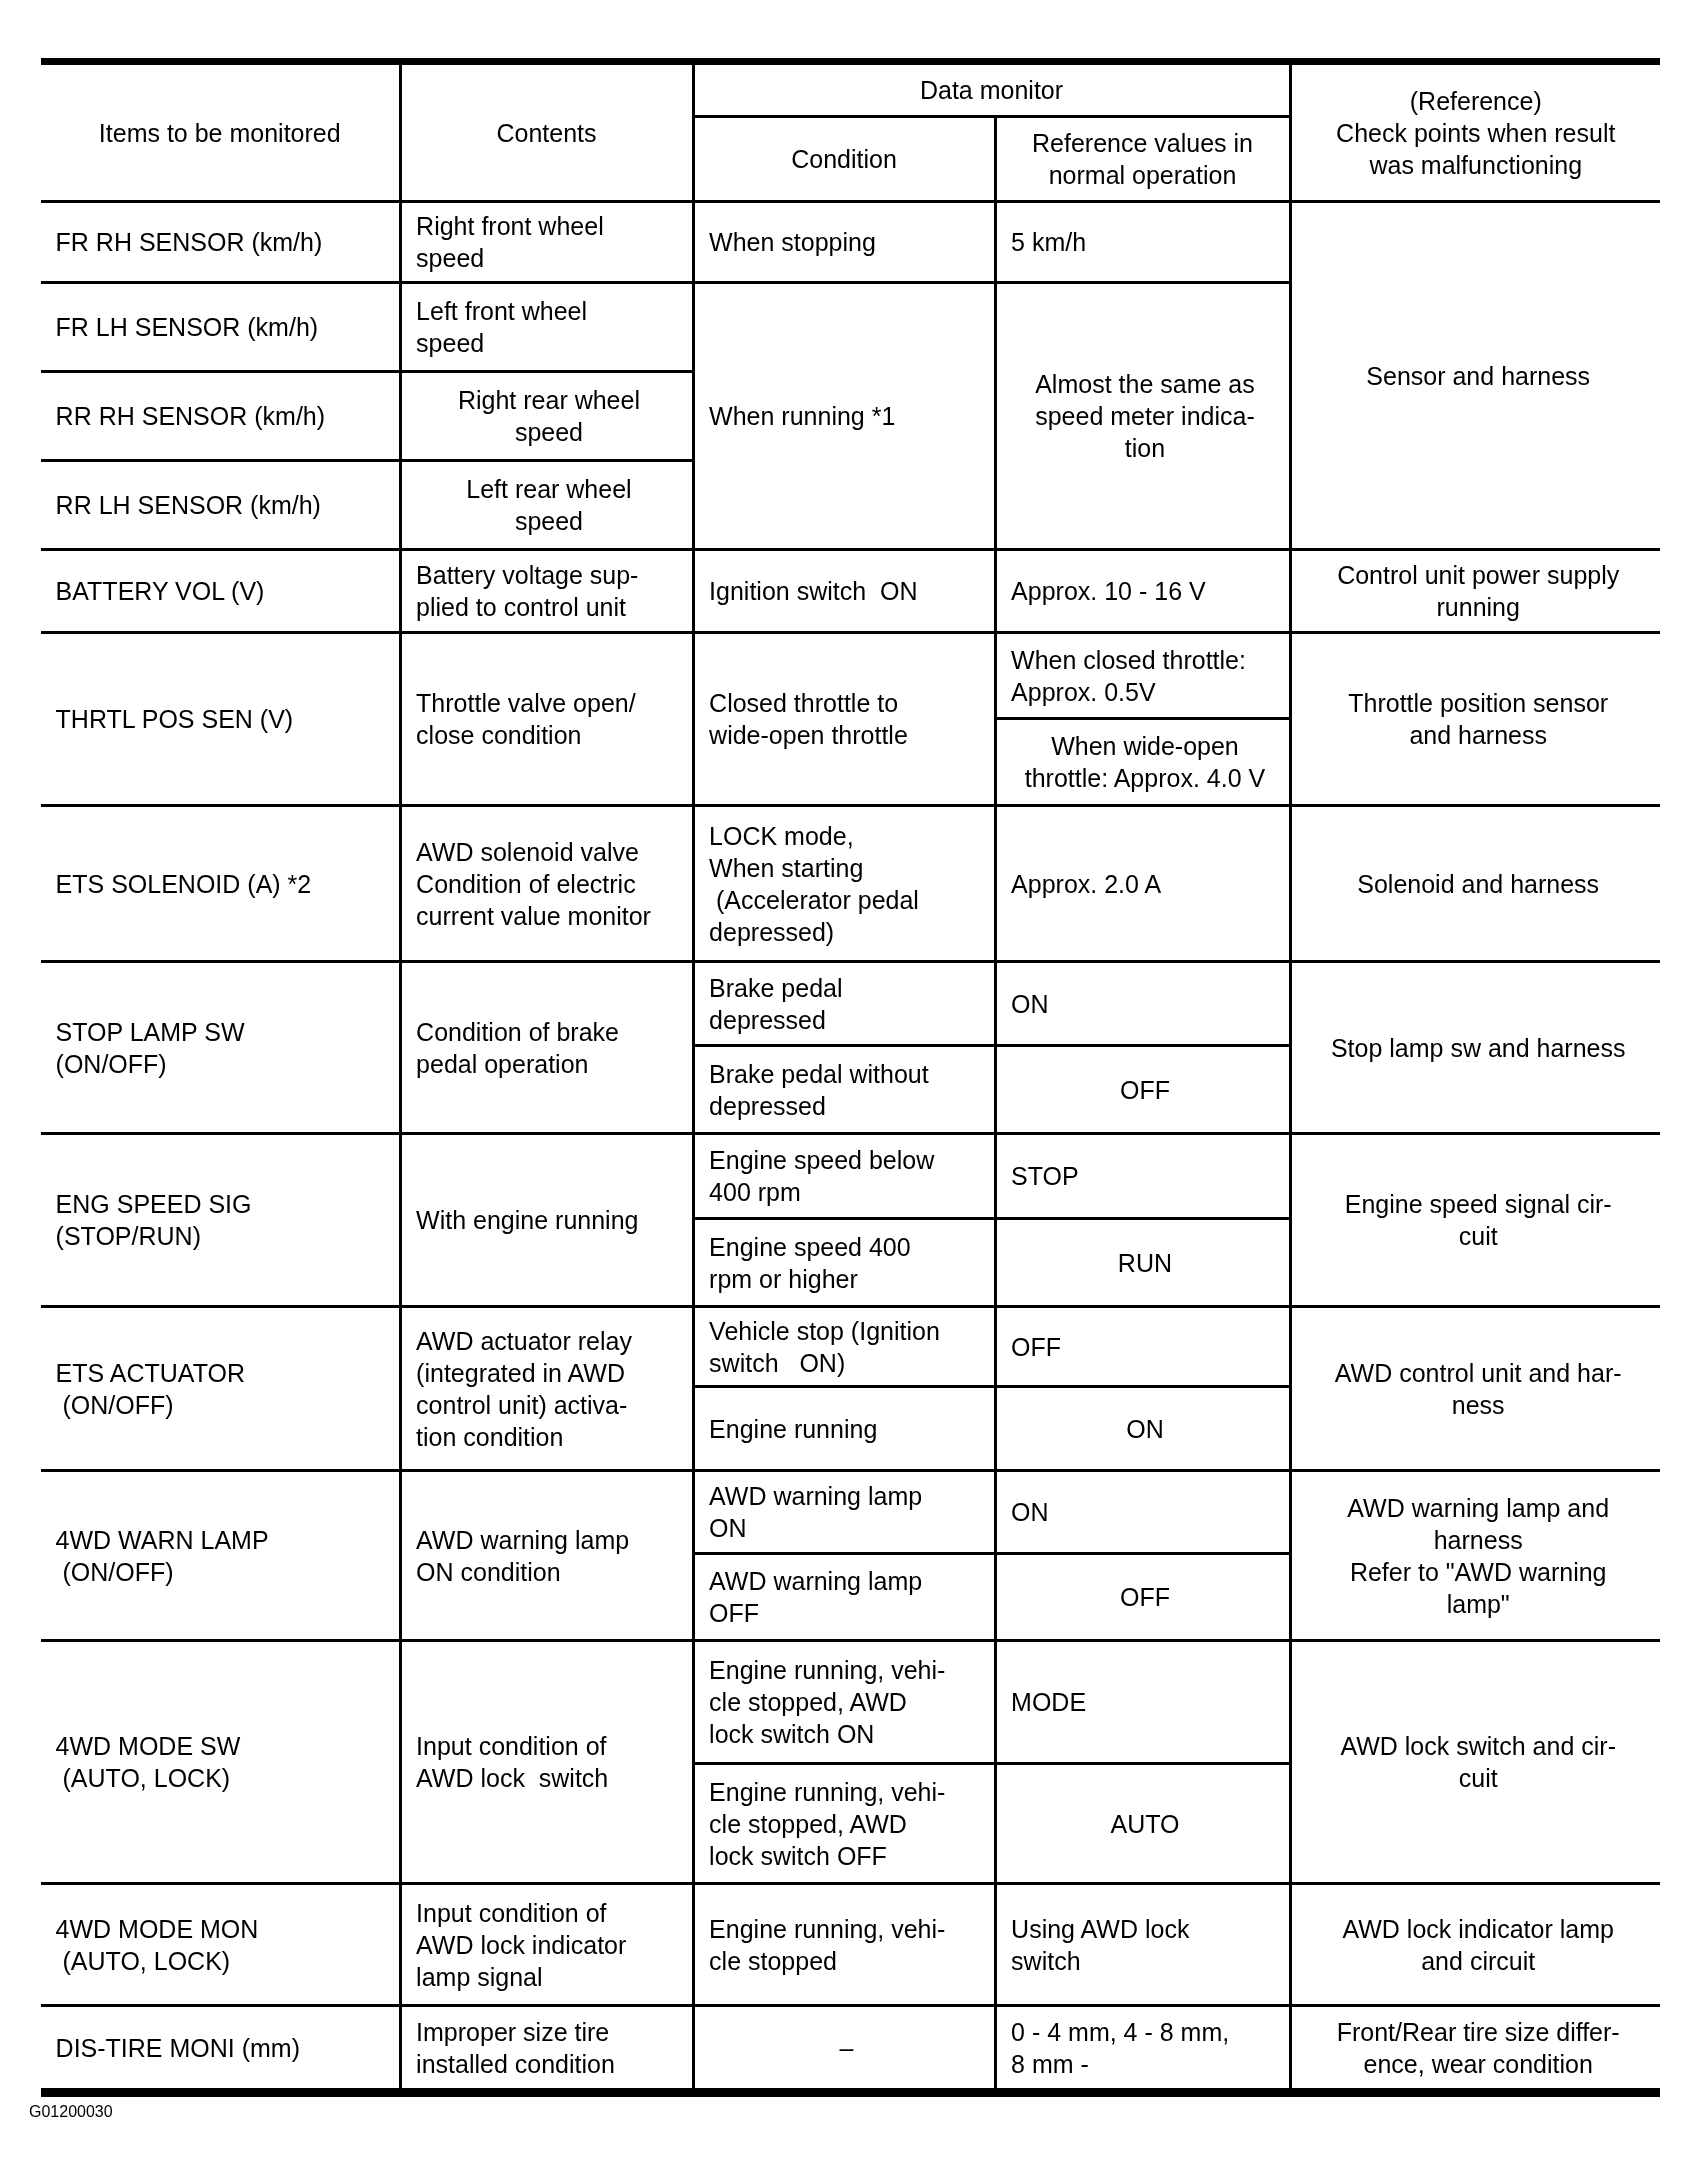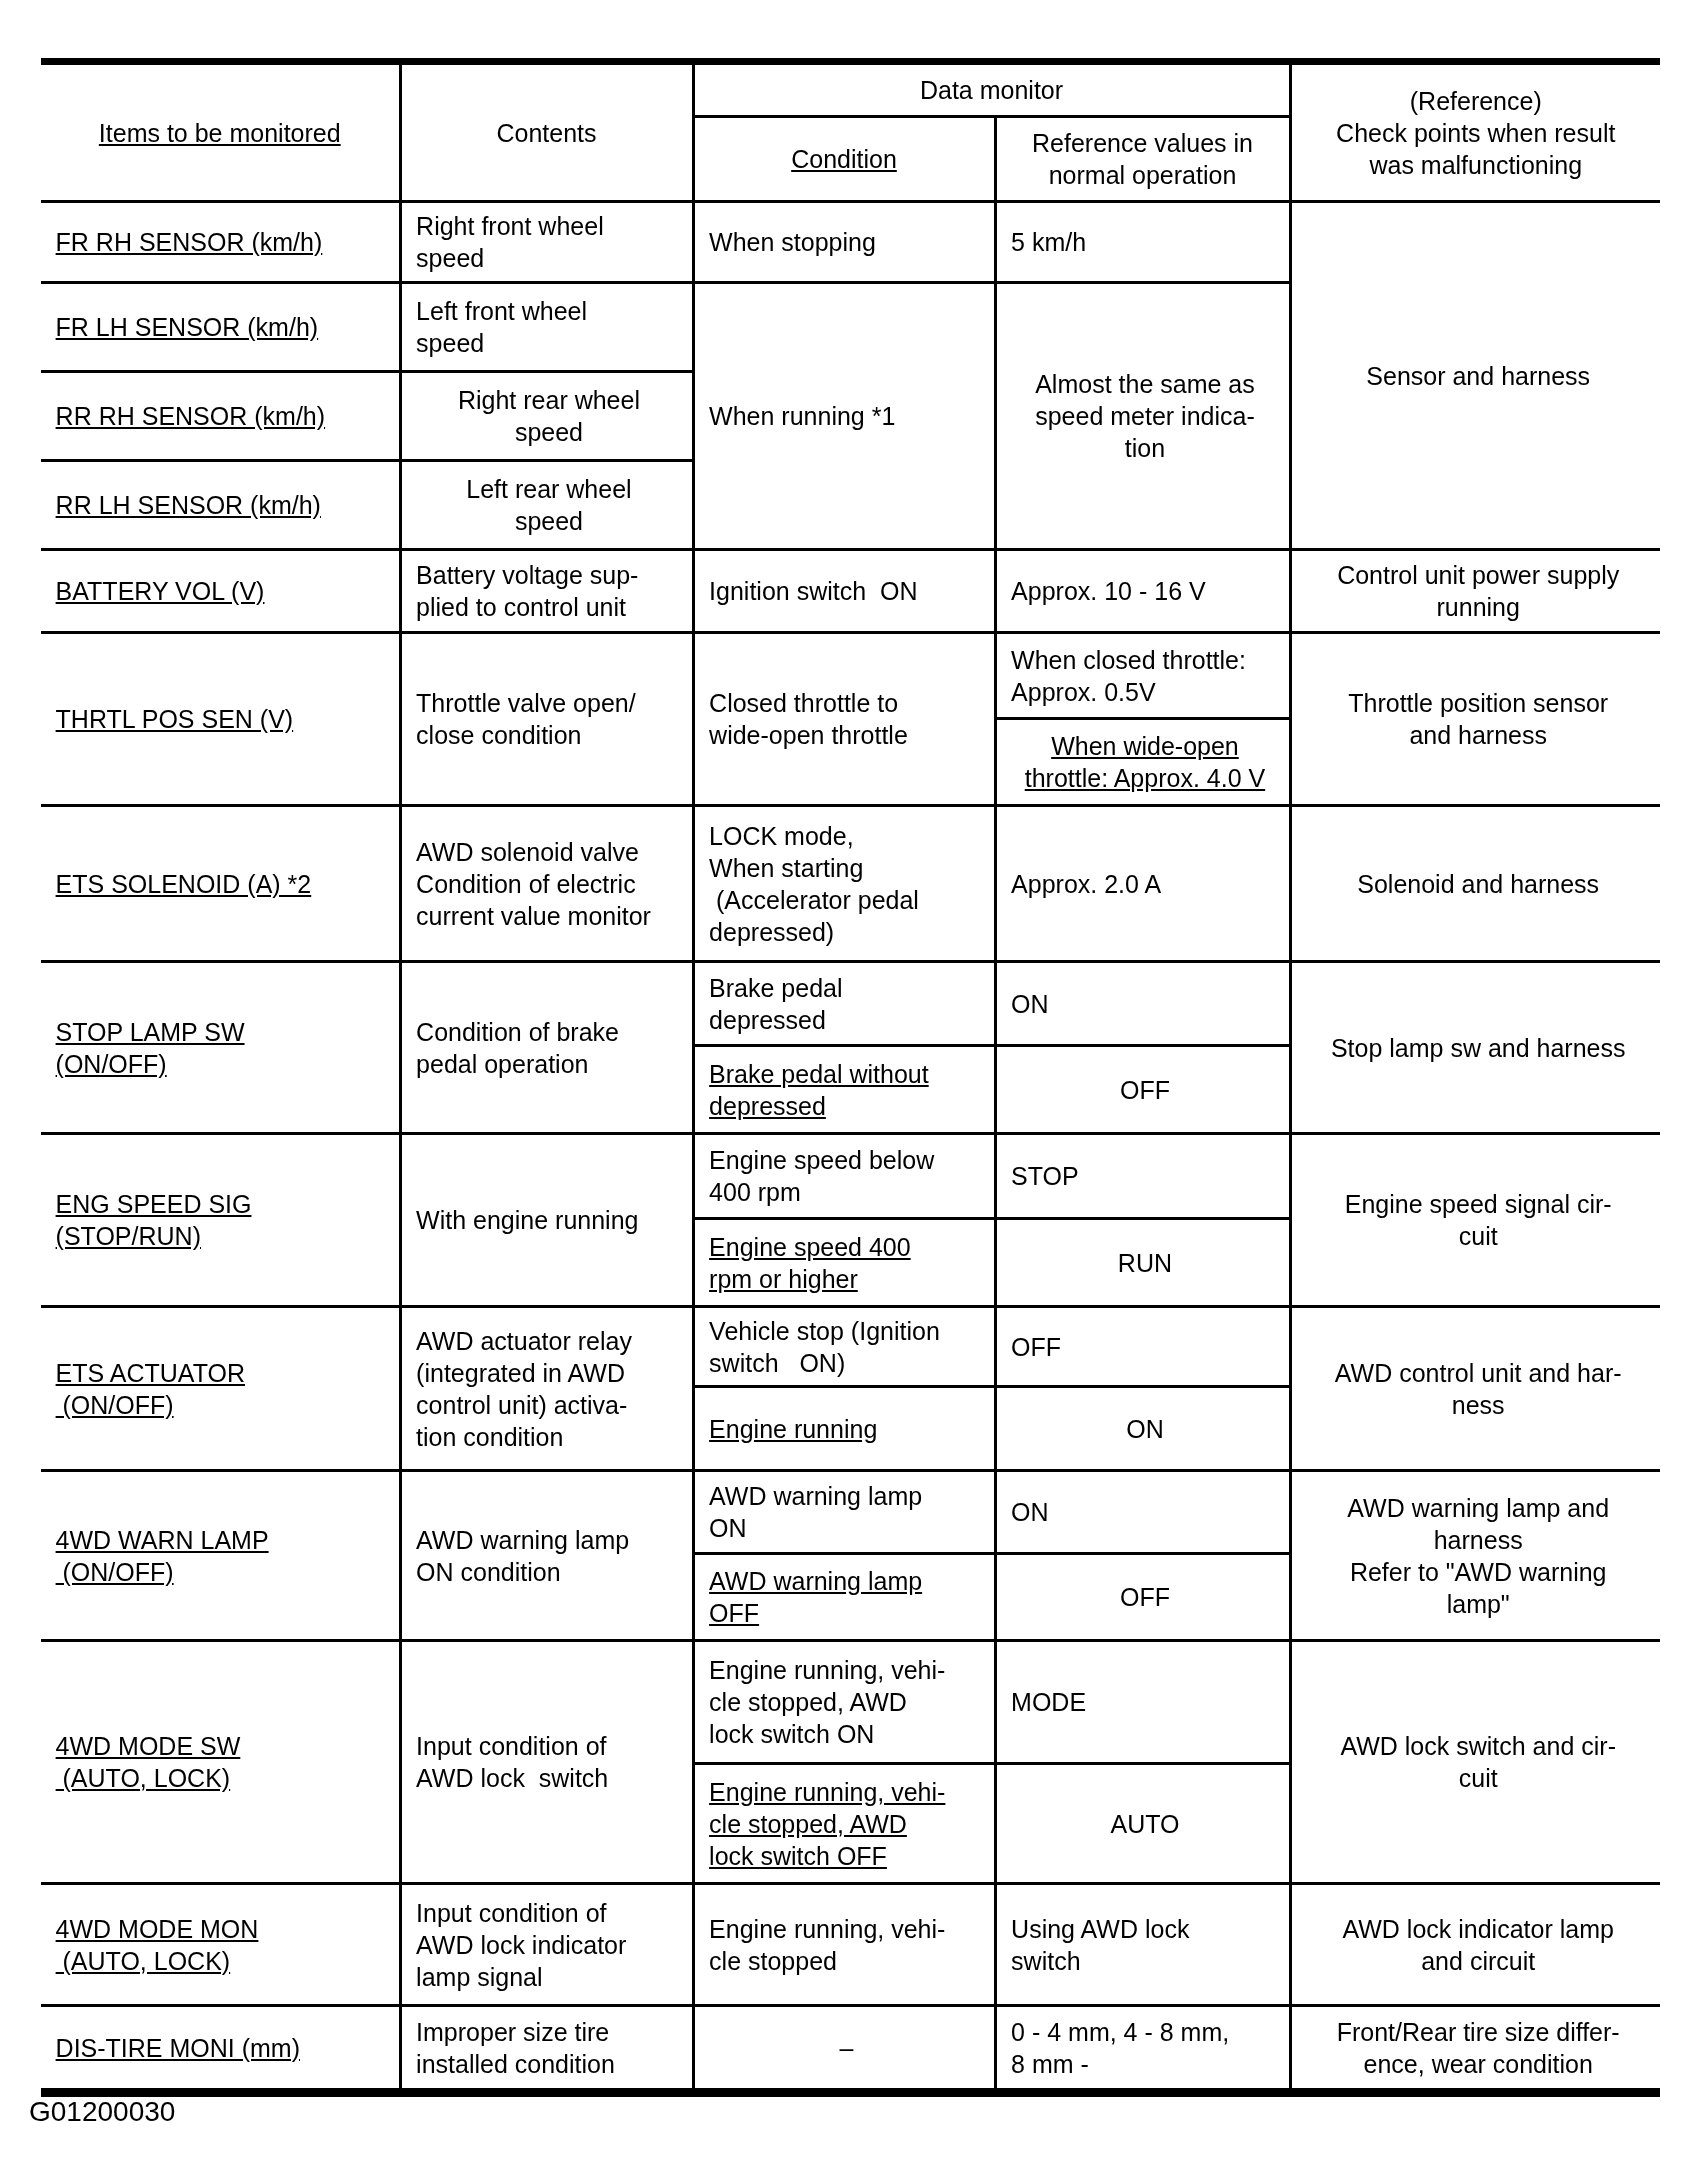--- a/index.html
+++ b/index.html
@@ -26,21 +26,21 @@
   .dm td {
     border: 3.2px solid #000;
     vertical-align: middle;
     padding: 6.5px 9.7px 6.5px 14.6px;
     font-size: 25px;
     line-height: 32px;
     white-space: pre-line;
     overflow: hidden;
   }
   
-  .dm tr > td:first-child { border-left: none; text-decoration: underline; }
+  .dm tr > td:first-child { border-left: none; }
   .dm tr > td:last-child  { border-right: none; text-align: center; }
   .dm td.hd  { text-align: center; padding: 4.9px 6.5px; }
   .dm td.ctr { text-align: center; }
 
   tr.hr1 { height: 55px; }
   tr.hr2 { height: 85px; }
   tr.r1  { height: 81px; }
   tr.r2  { height: 89px; }
   tr.r3  { height: 89px; }
   tr.r4  { height: 89px; }
@@ -58,21 +58,21 @@
   tr.r11b { height: 87px; }
   tr.r12a { height: 123px; }
   tr.r12b { height: 120px; }
   tr.r13 { height: 122px; }
   tr.r14 { height: 87px; }
 
   .figure-code {
     position: absolute;
     left: 29px;
     top: 2099px;
-    font-size: 28px;
+    font-size: 16px;
     line-height: 26px;
   }
 </style>
 </head>
 <body>
 
 <div class="page">
 
   <table class="dm">
     <colgroup>

